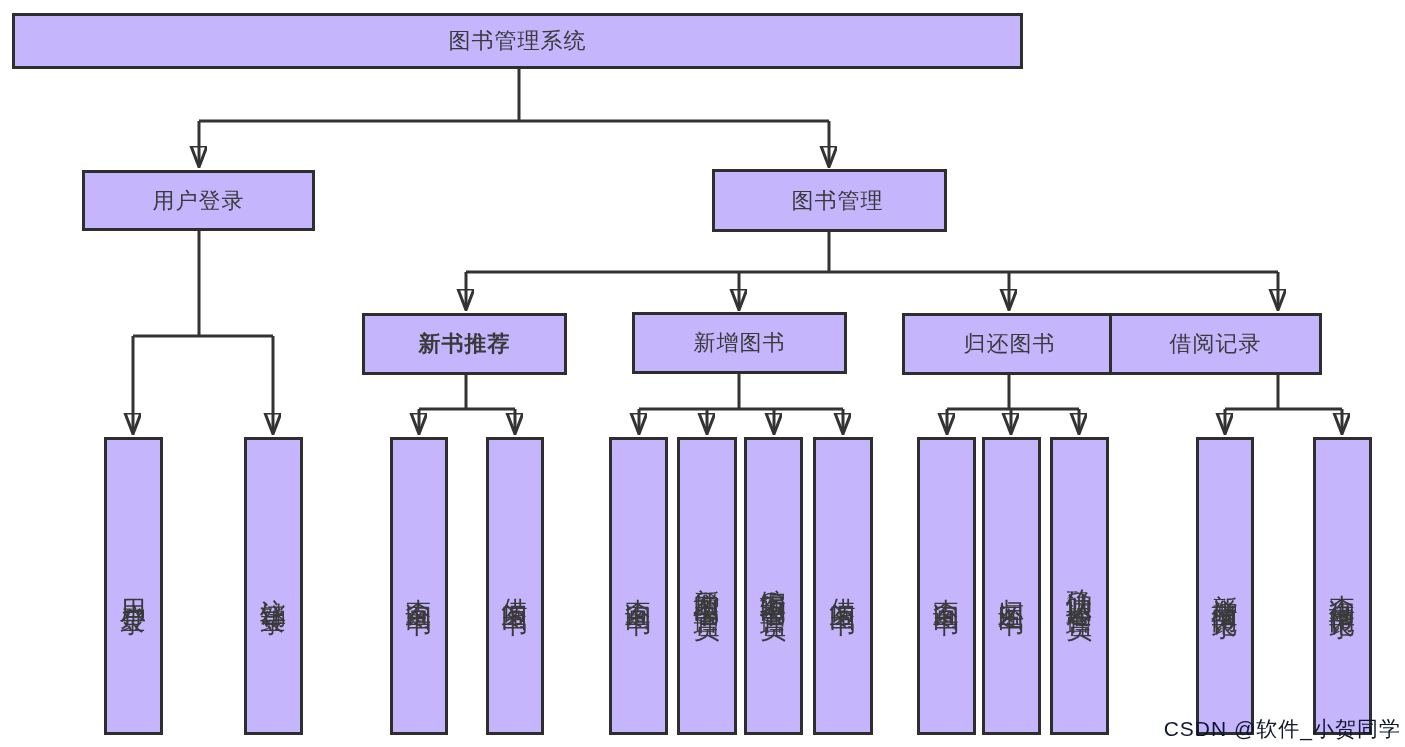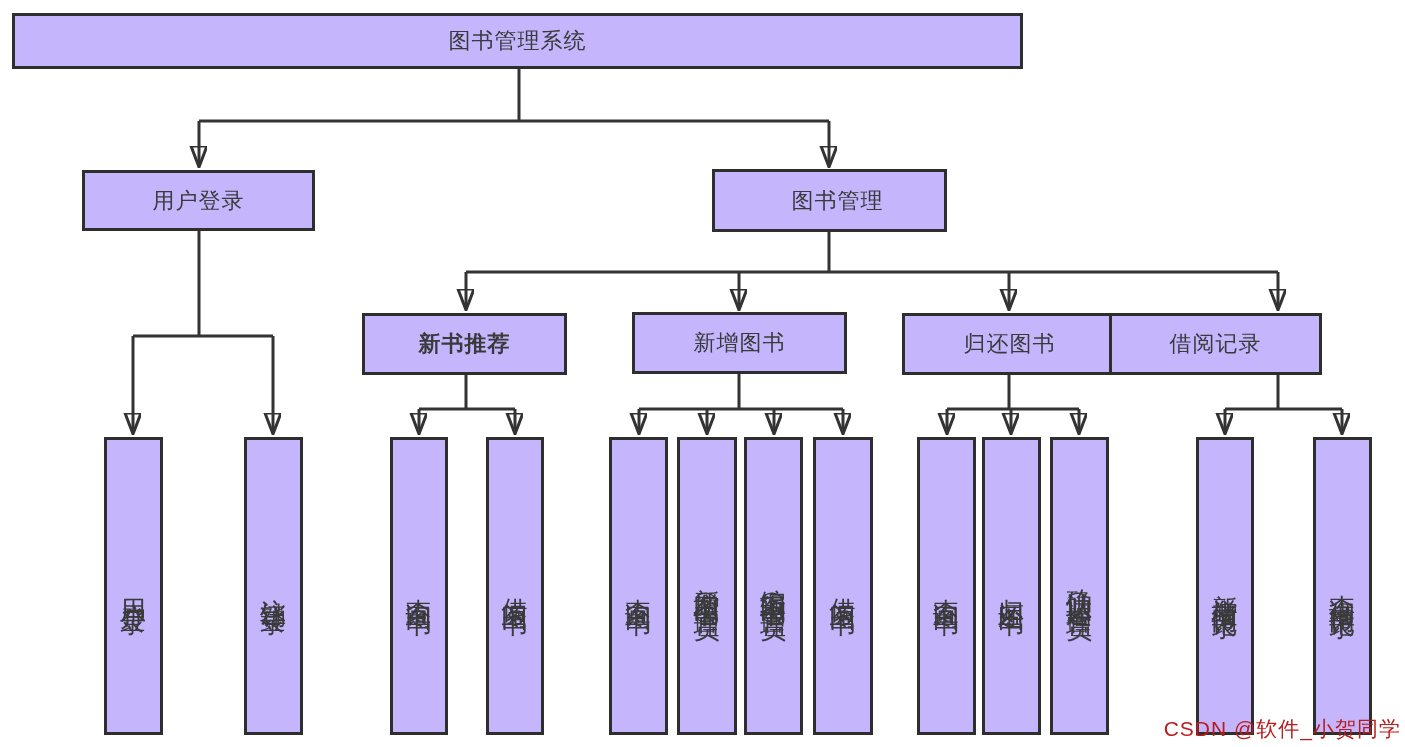--- a/index.html
+++ b/index.html
@@ -48,21 +48,21 @@
     font-size: 26px;
     letter-spacing: 4px;
     line-height: 1;
   }
   .watermark {
     position: absolute;
     right: 4px;
     top: 715px;
     font-size: 21px;
     letter-spacing: 1px;
-    color: #b91c1c;
+    color: #0f172a;
     z-index: 5;
     white-space: nowrap;
   }
 </style>
 </head>
 <body>
 
 <div class="canvas">
 
   <svg class="connectors" viewBox="0 0 1405 747" xmlns="http://www.w3.org/2000/svg">

